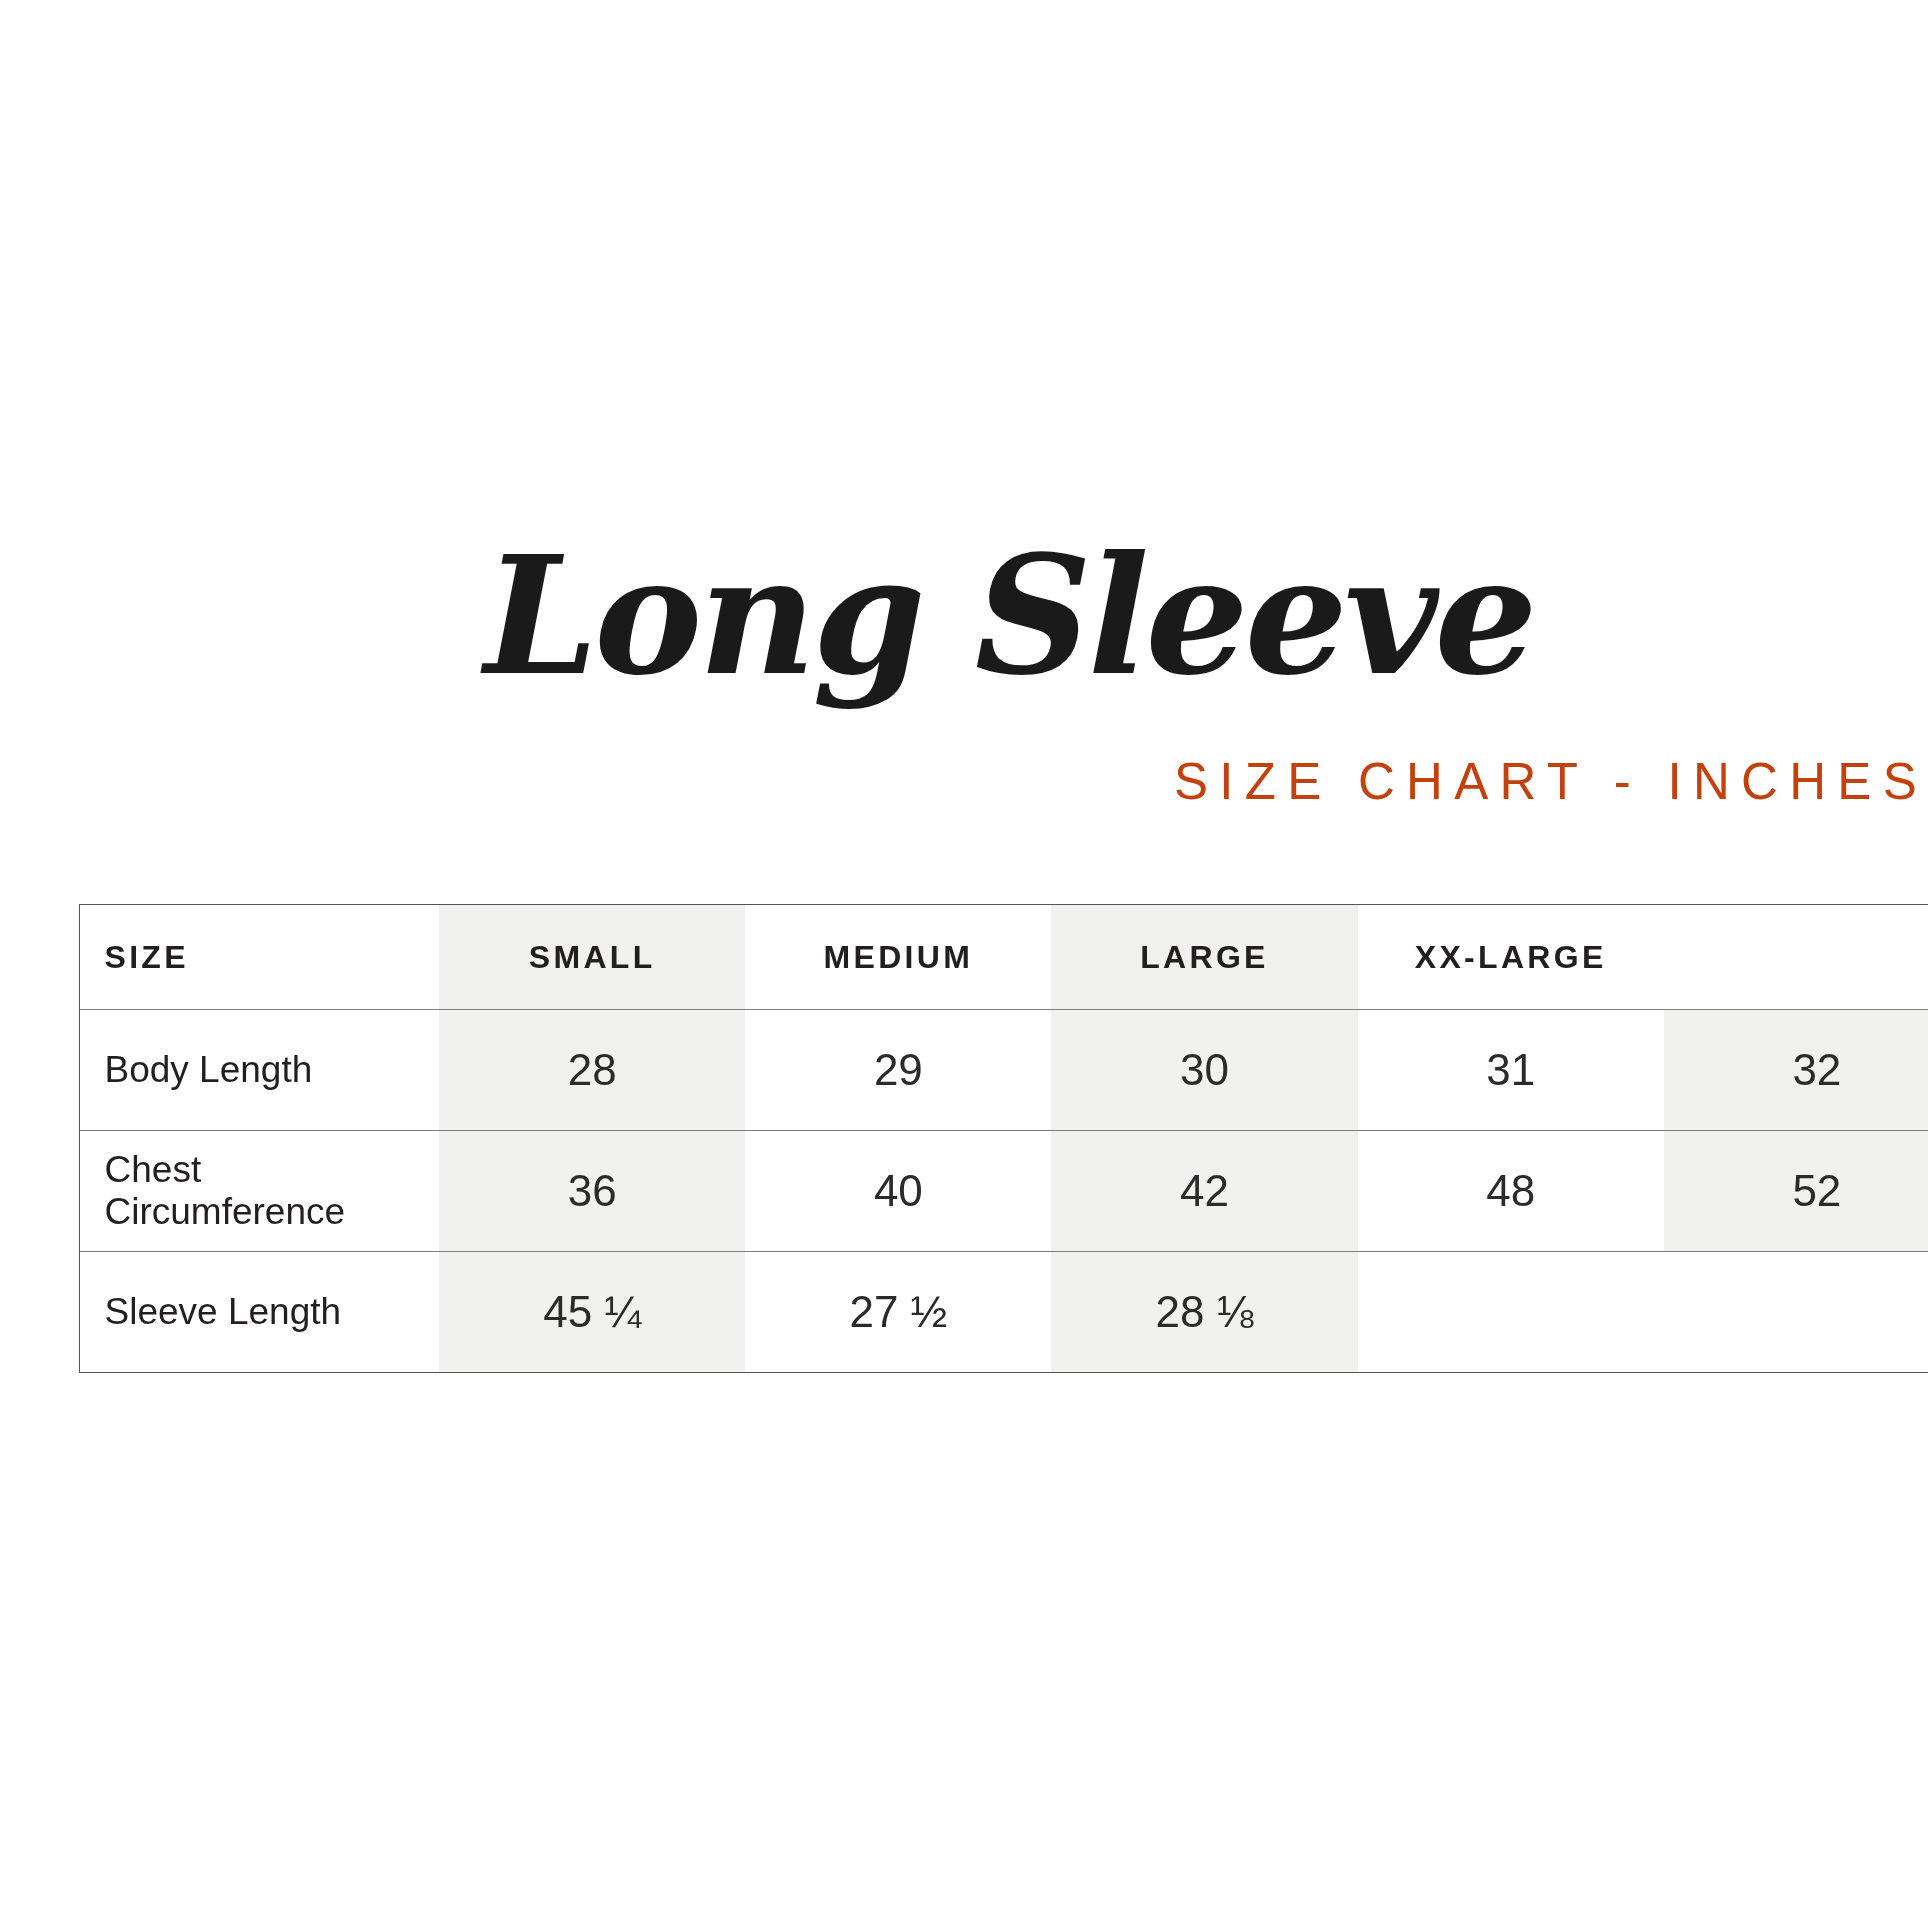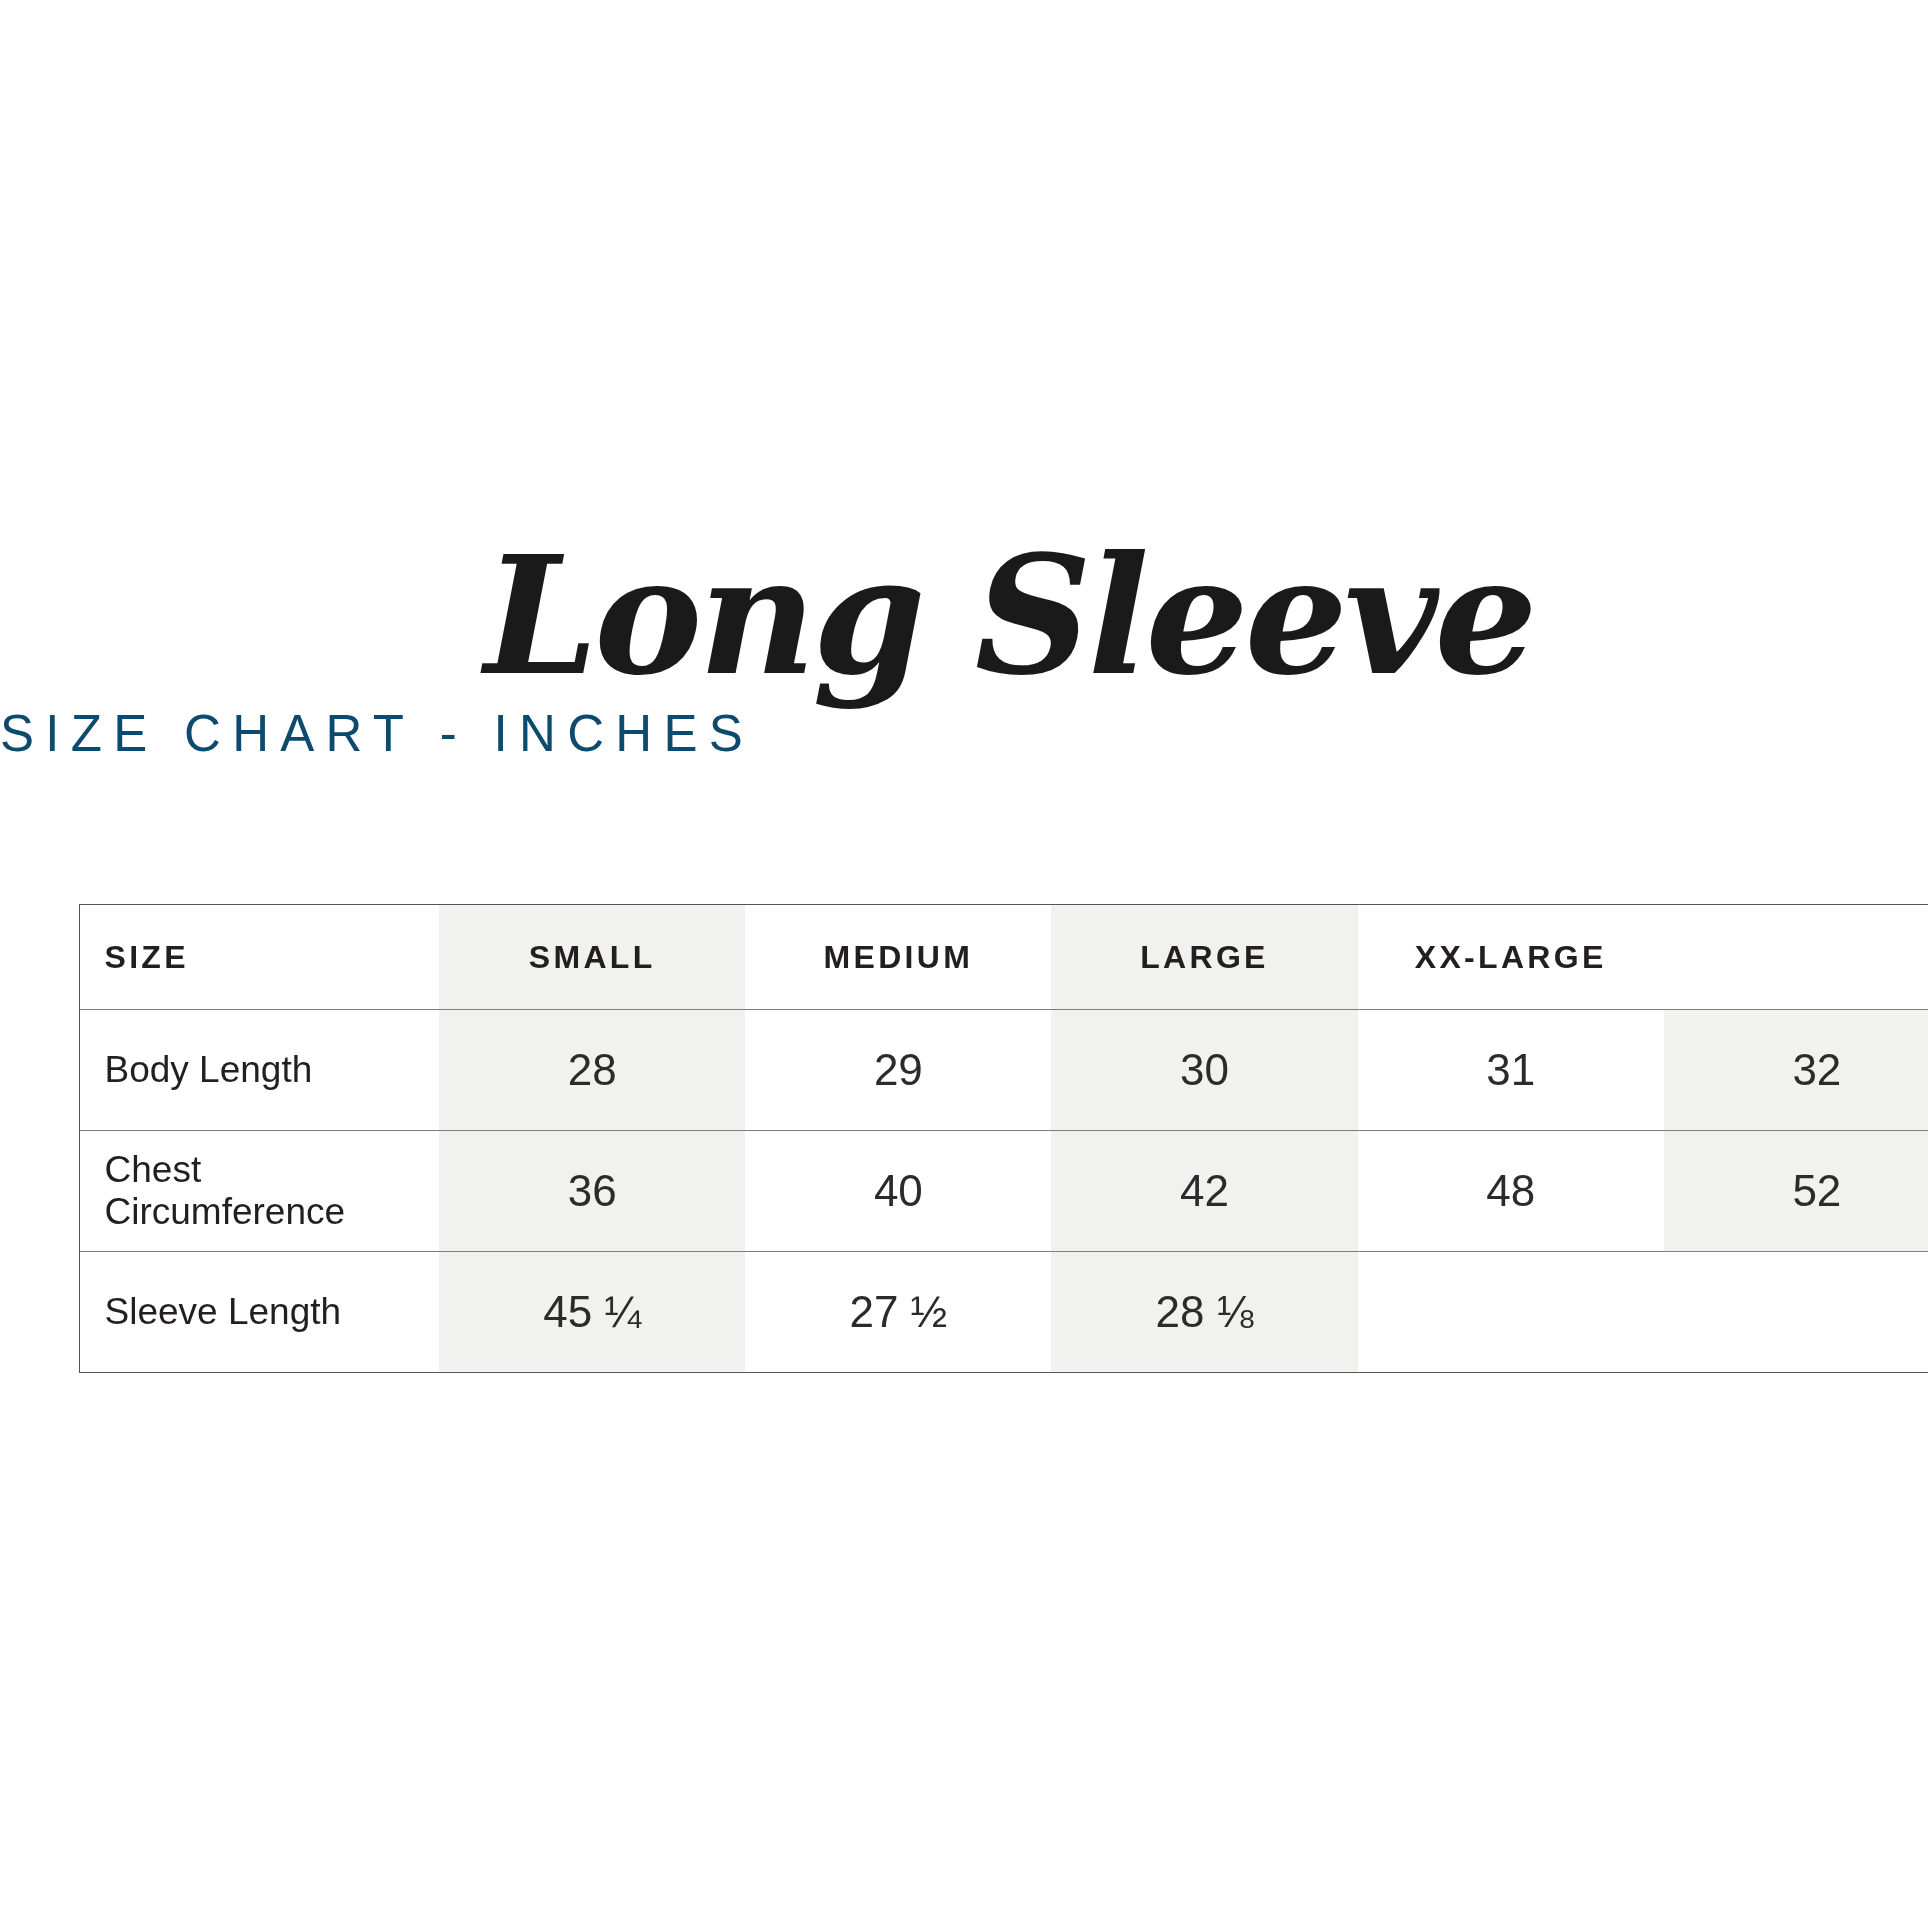--- a/index.html
+++ b/index.html
@@ -27,28 +27,28 @@
     font-weight: 700;
     font-size: 162px;
     line-height: 1.1;
     letter-spacing: -3.8px;
     color: #1a1a1a;
     white-space: nowrap;
     padding-left: 45px;
   }
   .subtitle {
     position: absolute;
-    top: 704px;
+    top: 752px;
     left: 0;
     width: 100%;
-    text-align: left;
+    text-align: right;
     font-size: 51px;
     font-weight: 400;
     letter-spacing: 11.3px;
-    color: #0c4a6e;
+    color: #c2410c;
     white-space: nowrap;
   }
 
   
   .size-table {
     position: absolute;
     left: 79px;
     top: 904px;
     width: 1892px;
     border: 1.9px solid #555555;

